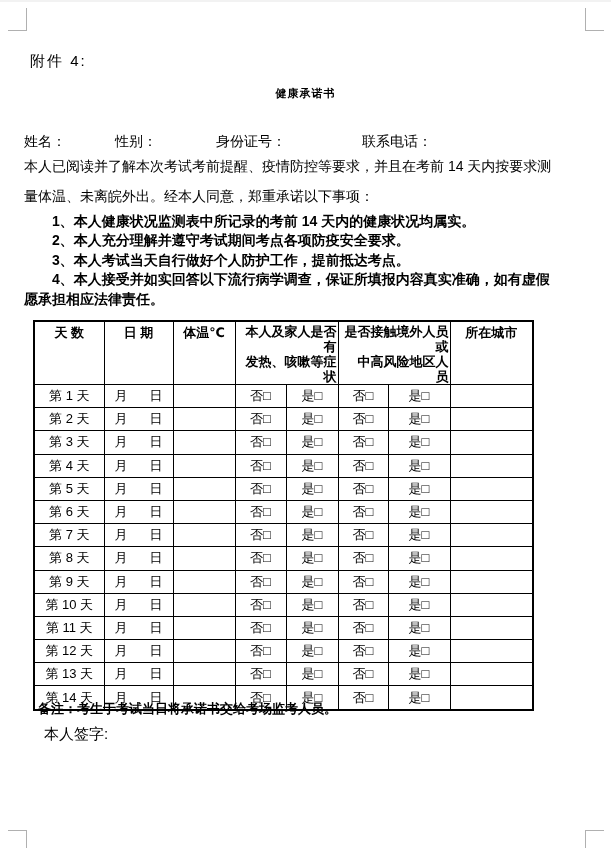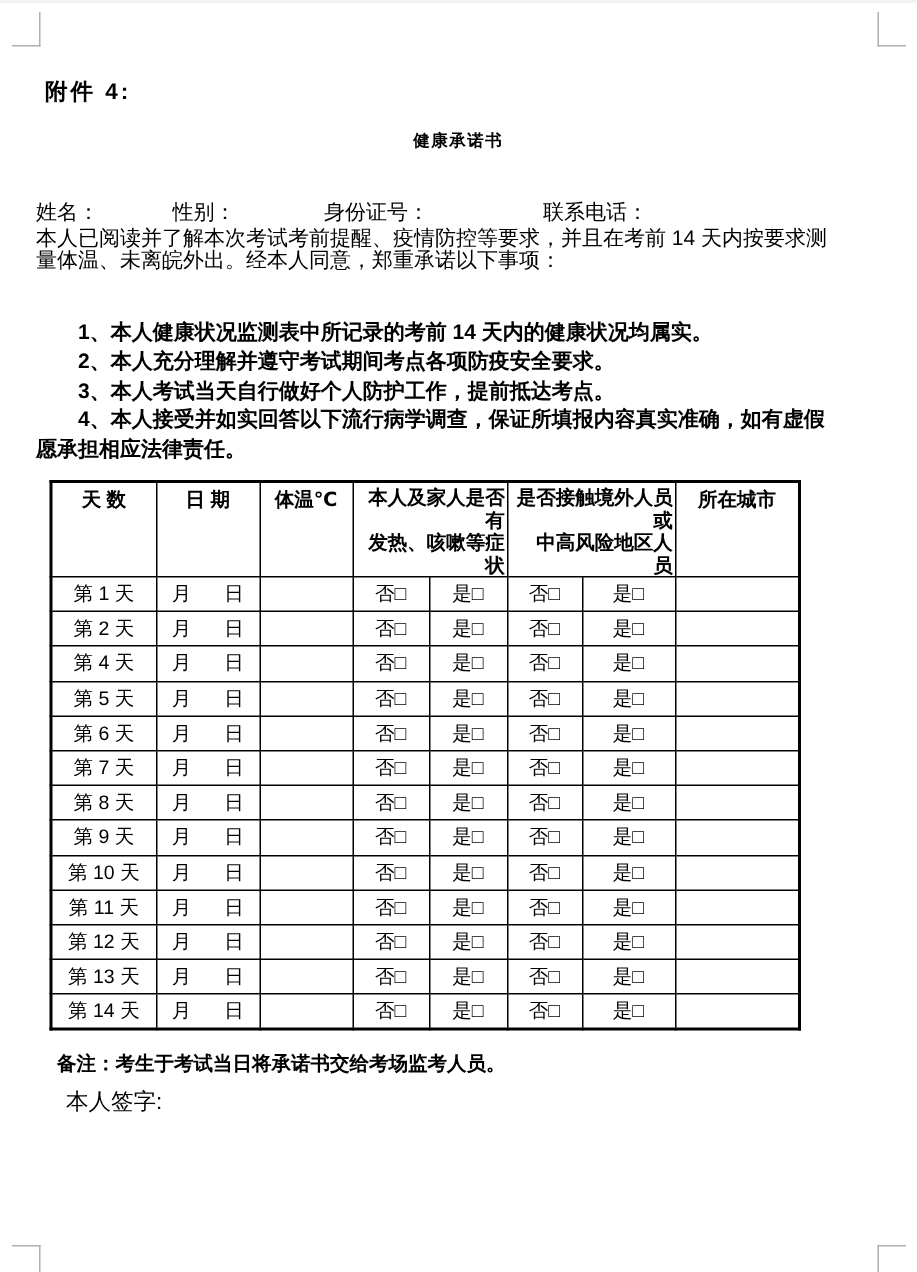--- a/index.html
+++ b/index.html
@@ -12,32 +12,32 @@
     color:#000;
   }
   .top-edge{position:absolute;top:0;left:0;width:611px;height:2px;background:#f2f2f2;}
   
   .crop{position:absolute;}
   .crop-tl{left:8px;top:8px;width:18px;height:22px;border-right:1px solid #b0b0b0;border-bottom:1px solid #b0b0b0;}
   .crop-tr{left:585px;top:8px;width:18px;height:22px;border-left:1px solid #b0b0b0;border-bottom:1px solid #b0b0b0;}
   .crop-bl{left:8px;top:830px;width:18px;height:18px;border-right:1px solid #b0b0b0;border-top:1px solid #b0b0b0;}
   .crop-br{left:585px;top:830px;width:18px;height:18px;border-left:1px solid #b0b0b0;border-top:1px solid #b0b0b0;}
 
-  .attach{position:absolute;left:30px;top:52px;font-size:15px;letter-spacing:2px;font-weight:bold;}
+  .attach{position:absolute;left:30px;top:52px;font-size:15px;letter-spacing:2px;}
   .title{position:absolute;left:0;top:86px;width:611px;margin:0;text-align:center;
          font-size:11px;font-weight:bold;letter-spacing:1px;}
 
   .fields{position:absolute;left:0;top:133px;width:611px;height:18px;font-size:14px;}
   .f-name{position:absolute;left:24px;text-align:right;}
   .f-gender{position:absolute;left:115px;}
   .f-id{position:absolute;left:216px;}
   .f-phone{position:absolute;left:362px;}
 
   .intro{position:absolute;left:24px;top:151px;width:566px;
-         font-size:14px;line-height:15px;white-space:pre-line;}
+         font-size:14px;line-height:30px;white-space:pre-line;}
 
   .commitments{position:absolute;left:24px;top:212px;width:566px;}
   .commitments p{margin:0;font-size:14px;font-weight:bold;line-height:19.4px;
                  text-indent:2em;white-space:pre-line;}
 
   table.health{position:absolute;left:33px;top:320px;width:499px;
                border-collapse:collapse;table-layout:fixed;
                border:2px solid #000;font-size:13px;}
   table.health th,table.health td{border:1px solid #000;padding:0;overflow:hidden;}
   table.health th{font-weight:bold;vertical-align:top;text-align:center;
@@ -120,20 +120,30 @@
           <td>第 2 天</td>
           <td><span>月</span><span class="daygap">日</span></td>
           <td></td>
           <td class="dash-r">否□</td>
           <td class="dash-l">是□</td>
           <td class="dash-r">否□</td>
           <td class="dash-l">是□</td>
           <td></td>
         </tr>
         <tr>
+          <td>第 3 天</td>
+          <td><span>月</span><span class="daygap">日</span></td>
+          <td></td>
+          <td class="dash-r">否□</td>
+          <td class="dash-l">是□</td>
+          <td class="dash-r">否□</td>
+          <td class="dash-l">是□</td>
+          <td></td>
+        </tr>
+        <tr>
           <td>第 4 天</td>
           <td><span>月</span><span class="daygap">日</span></td>
           <td></td>
           <td class="dash-r">否□</td>
           <td class="dash-l">是□</td>
           <td class="dash-r">否□</td>
           <td class="dash-l">是□</td>
           <td></td>
         </tr>
         <tr>

